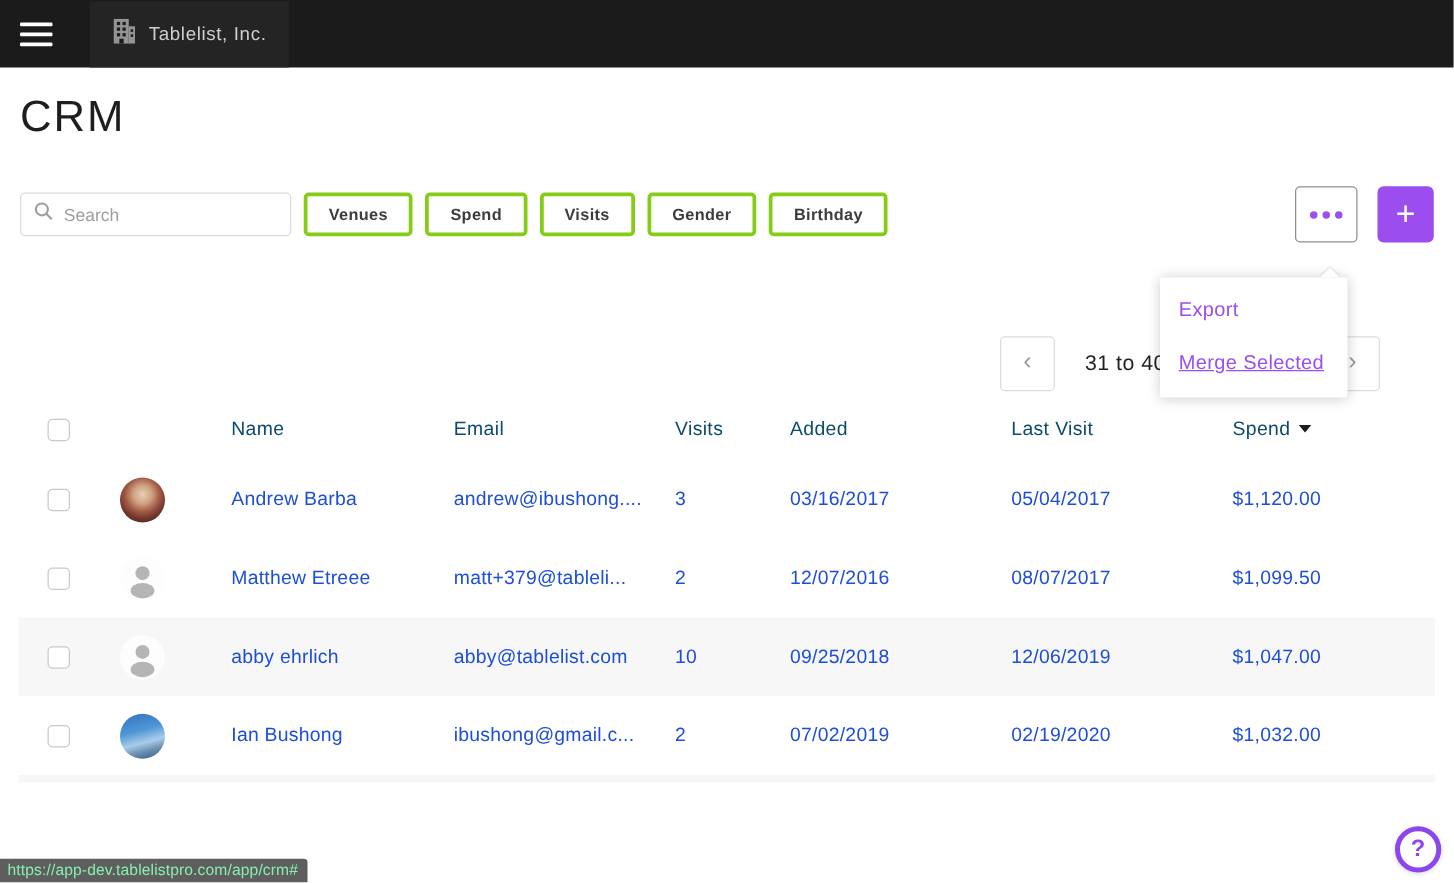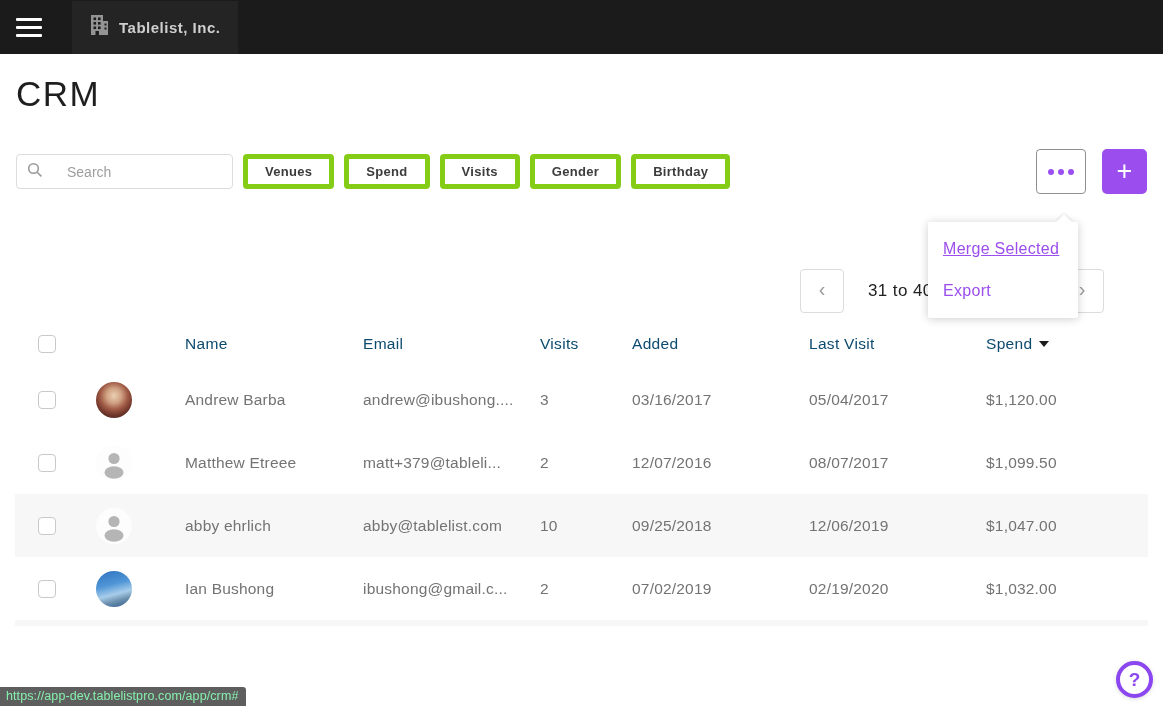--- a/index.html
+++ b/index.html
@@ -6,32 +6,32 @@
   html,body { width:1163px; height:706px; }
   body {
     position:relative; overflow:hidden; background:#fff;
     font-family:"Liberation Sans", sans-serif; color:#2b2b2b;
   }
 
   
   .topbar { height:54px; background:#1b1b1b; display:flex; align-items:center; }
   .hamburger { width:26px; height:19px; margin-left:16px; display:flex; flex-direction:column; justify-content:space-between; cursor:pointer; }
   .hamburger span { display:block; height:3px; background:#fff; border-radius:1px; }
-  .brand { height:53px; margin-left:30px; padding:0 18px; background:#242424; display:flex; align-items:center; gap:10px; cursor:pointer;font-weight:bold; }
+  .brand { height:53px; margin-left:30px; padding:0 18px; background:#242424; display:flex; align-items:center; gap:10px; cursor:pointer; }
   .brand-title { color:#cfcfcf; font-size:15px; letter-spacing:.5px; }
 
   
   .page-title { margin:20px 0 0 16px; font-size:35px; font-weight:400; letter-spacing:1.5px; color:#1e1e1e; }
 
   
   .toolbar { display:flex; align-items:flex-start; gap:10px; margin-top:40px; padding:0 16px; height:35px; }
-  .searchbox { width:217px; height:35px; border:1px solid #dcdcdc; border-radius:4px; background:#fff; display:flex; align-items:center; padding:0 10px; gap:24px; }
+  .searchbox { width:217px; height:35px; border:1px solid #dcdcdc; border-radius:4px; background:#fff; display:flex; align-items:center; padding:0 10px; gap:8px; }
   .searchbox input { border:none; outline:none; flex:1; font-size:14px; color:#333; font-family:"Liberation Sans",sans-serif; background:transparent; }
   .searchbox input::placeholder { color:#9e9e9e; }
-  .filter-btn { height:35px; padding:0 17px; background:#fff; border:5px solid #84cc16; border-radius:4px;
+  .filter-btn { height:35px; padding:0 17px; background:#fff; border:3px solid #84cc16; border-radius:4px;
     font-size:13px; font-weight:700; letter-spacing:.3px; color:#3c3c3c; cursor:pointer; white-space:nowrap;
     font-family:"Liberation Sans",sans-serif; }
   .toolbar-right { margin-left:auto; display:flex; gap:16px; margin-top:-5px; }
   .more-btn { width:50px; height:45px; background:#fff; border:1px solid #8f8f8f; border-radius:4px; cursor:pointer;
     display:flex; align-items:center; justify-content:center; gap:4px; }
   .more-btn i { width:6px; height:6px; border-radius:50%; background:#9c4ff0; }
   .add-btn { width:45px; height:45px; border:none; border-radius:5px; background:#9b4ded; color:#fff;
     font-size:27px; font-weight:300; line-height:1; cursor:pointer; font-family:"Liberation Sans",sans-serif; }
 
   
@@ -49,21 +49,21 @@
     border-right:8px solid transparent; border-bottom:8px solid #fff;
     filter:drop-shadow(0 -1px 1px rgba(0,0,0,.12)); }
   .dropdown .item { height:42px; display:flex; align-items:center; padding:0 15px; font-size:16px;
     letter-spacing:.3px; color:#9b4ded; cursor:pointer; }
   .dropdown .item.hovered { text-decoration:underline; }
 
   
   .table { margin:130px 15px 0 15px; }
   .trow { display:grid; grid-template-columns:62px 108px 178px 177px 92px 177px 177px 1fr; align-items:center; }
   .thead { height:49px; color:#0c4a6e; font-size:15.5px; letter-spacing:.3px; }
-  .tbodyrow { height:63px; font-size:15.5px; letter-spacing:.2px; color:#737373; background:#fff; }
+  .tbodyrow { height:63px; font-size:15.5px; letter-spacing:.2px; color:#1d4ed8; background:#fff; }
   .tbodyrow.alt { background:#f7f7f7; }
   .cell-check { padding-left:23px; }
   .checkbox { width:18px; height:18px; border:1px solid #c9c9c9; border-radius:4px; background:#fff; cursor:pointer; }
   .avatar { width:36px; height:36px; border-radius:50%; margin-left:19px; overflow:hidden; background:#fdfdfd; display:flex; align-items:center; justify-content:center; }
   .avatar--photo-warm { background:radial-gradient(circle at 50% 38%, #ecd0b4 0%, #cfa182 26%, #a05a45 48%, #70352b 68%, #2f211d 100%); }
   .avatar--photo-sky  { background:linear-gradient(165deg, #2f73c0 0%, #4f95d6 38%, #a8cdea 62%, #6b8fae 78%, #2e5a8a 100%); }
   .avatar--placeholder svg { display:block; }
   .sort-arrow { display:inline-block; width:0; height:0; border-left:5px solid transparent; border-right:5px solid transparent;
     border-top:6px solid #1d1d1d; margin-left:7px; vertical-align:middle; }
   .row-stub { height:6px; background:#f7f7f7; margin:0 15px; }
@@ -132,22 +132,22 @@
   </div>
 </div>
 
 <div class="pagination">
   <button class="page-btn prev">‹</button>
   <span class="page-range">31 to 40</span>
   <button class="page-btn next">›</button>
 </div>
 
 <div class="dropdown">
+  <div class="item">Export</div>
   <div class="item hovered">Merge Selected</div>
-  <div class="item">Export</div>
 </div>
 
 <div class="table">
   <div class="trow thead">
     <div class="cell-check">
         <div class="checkbox"></div>
       </div>
     <div></div>
     <div>Name</div>
     <div>Email</div>

